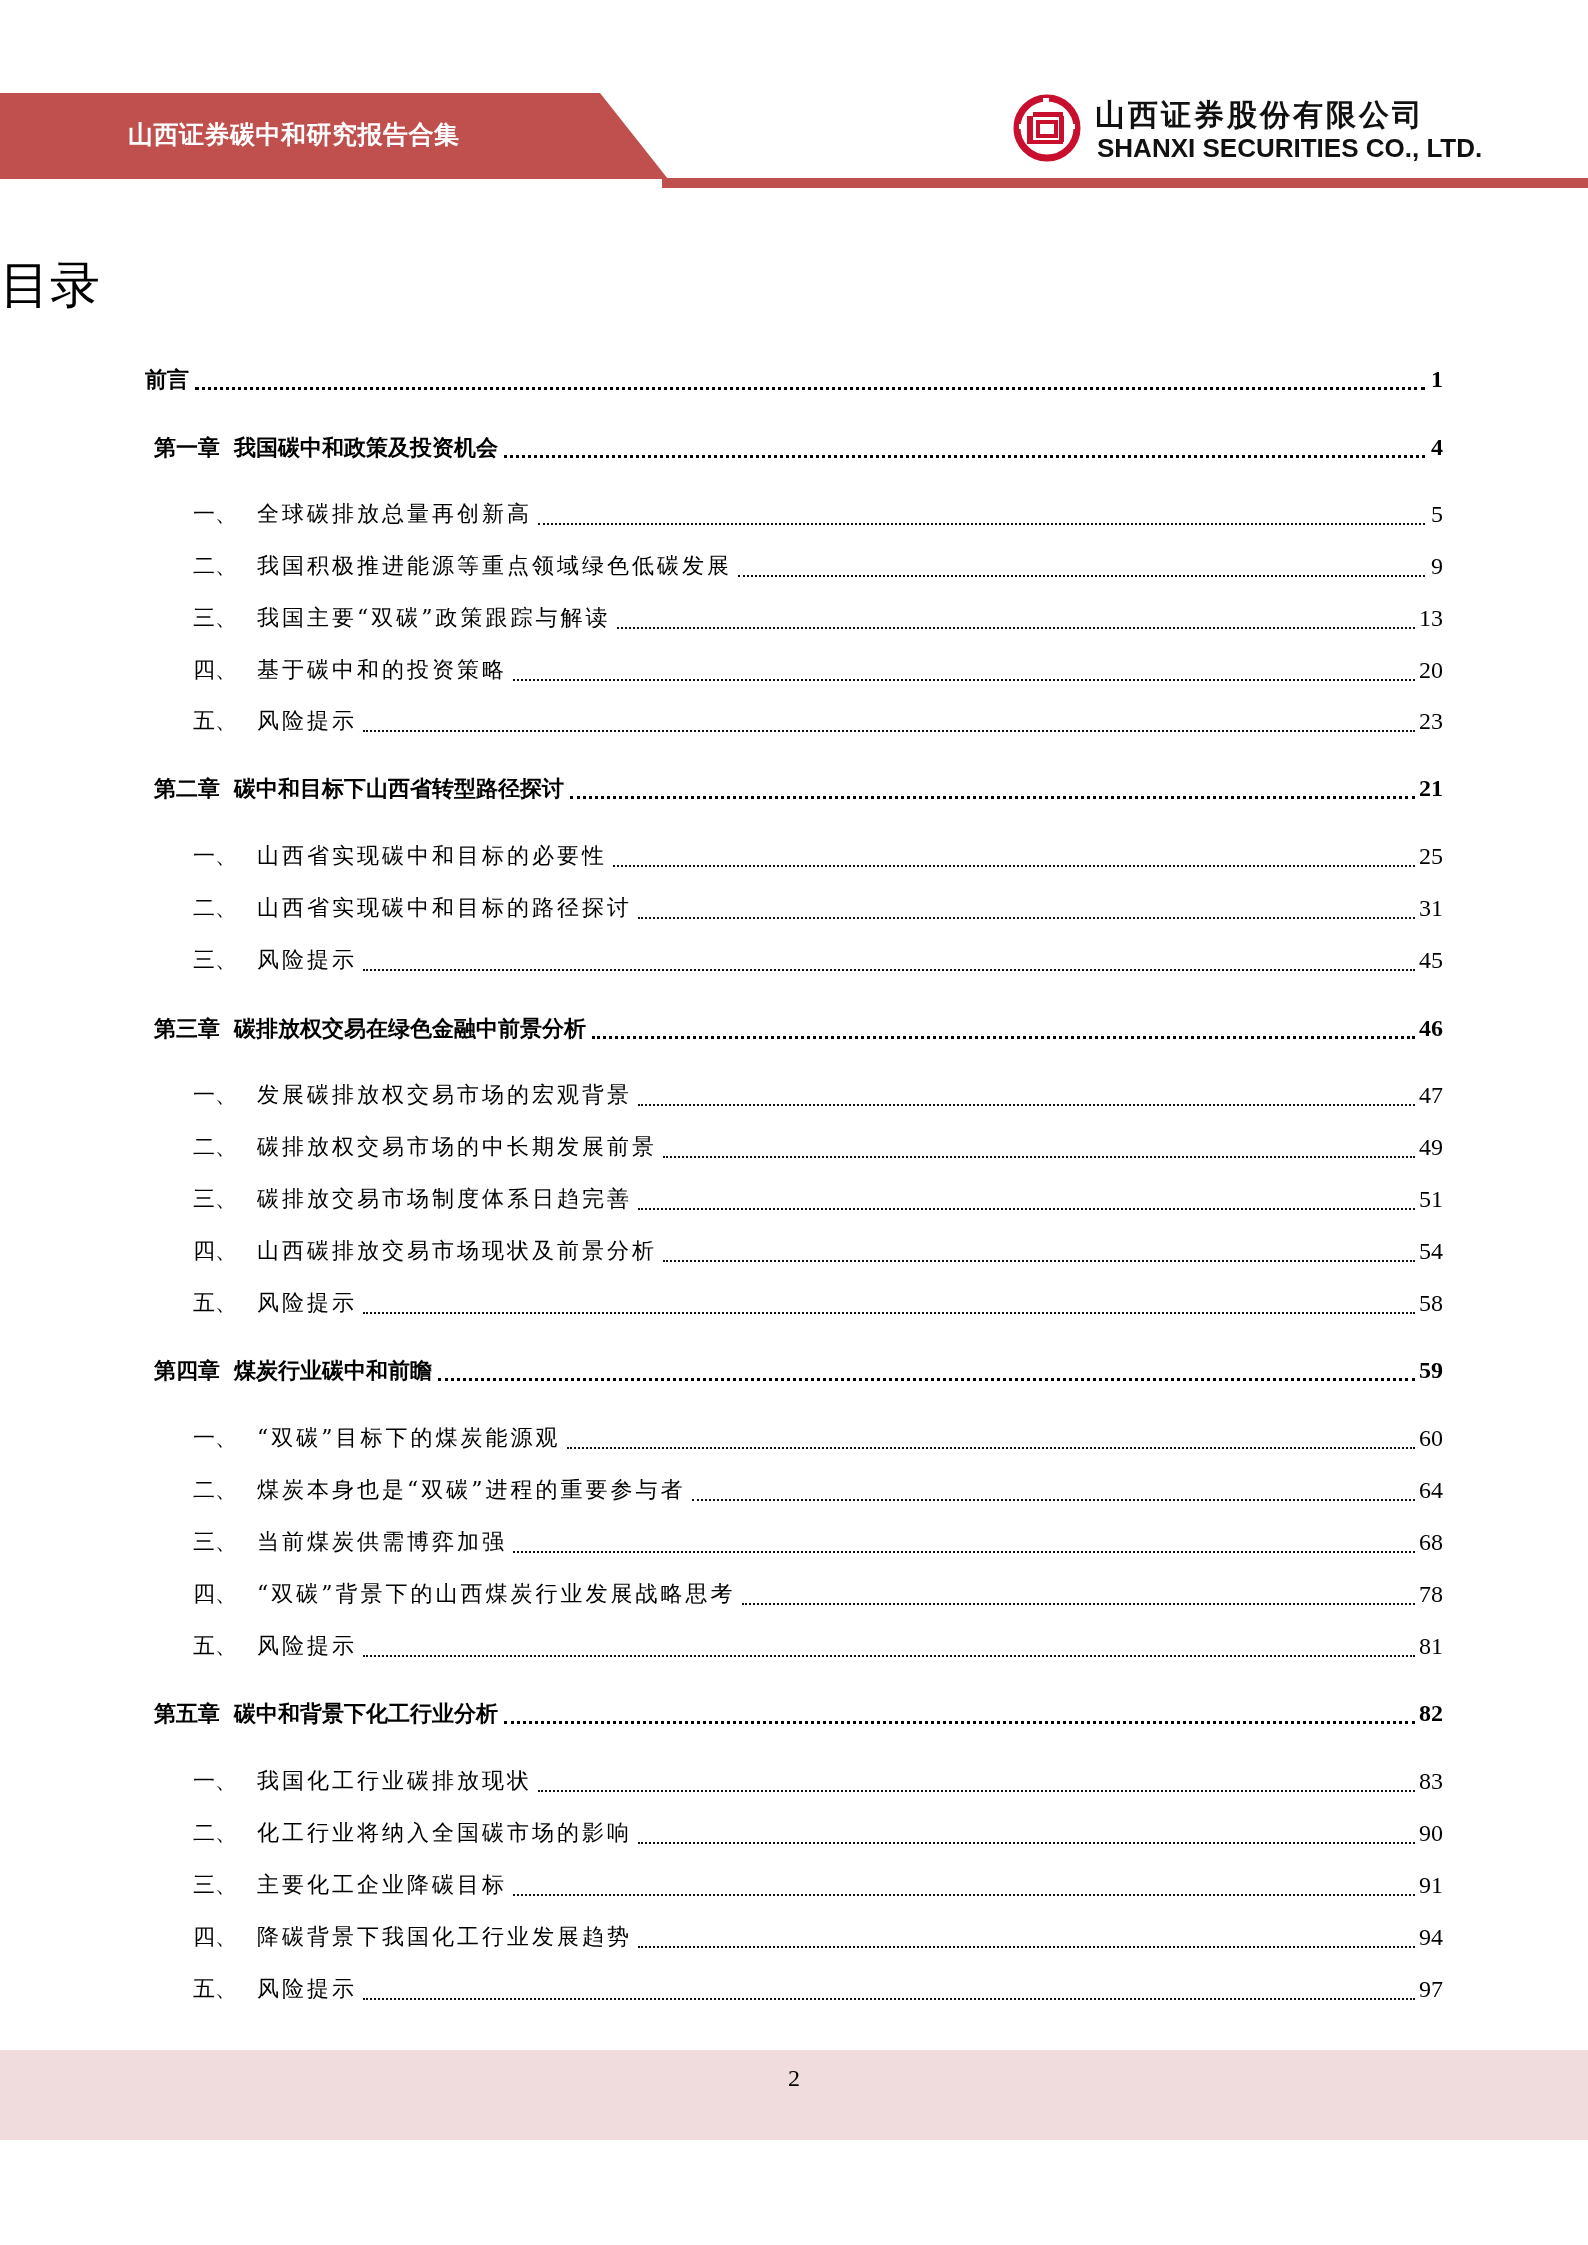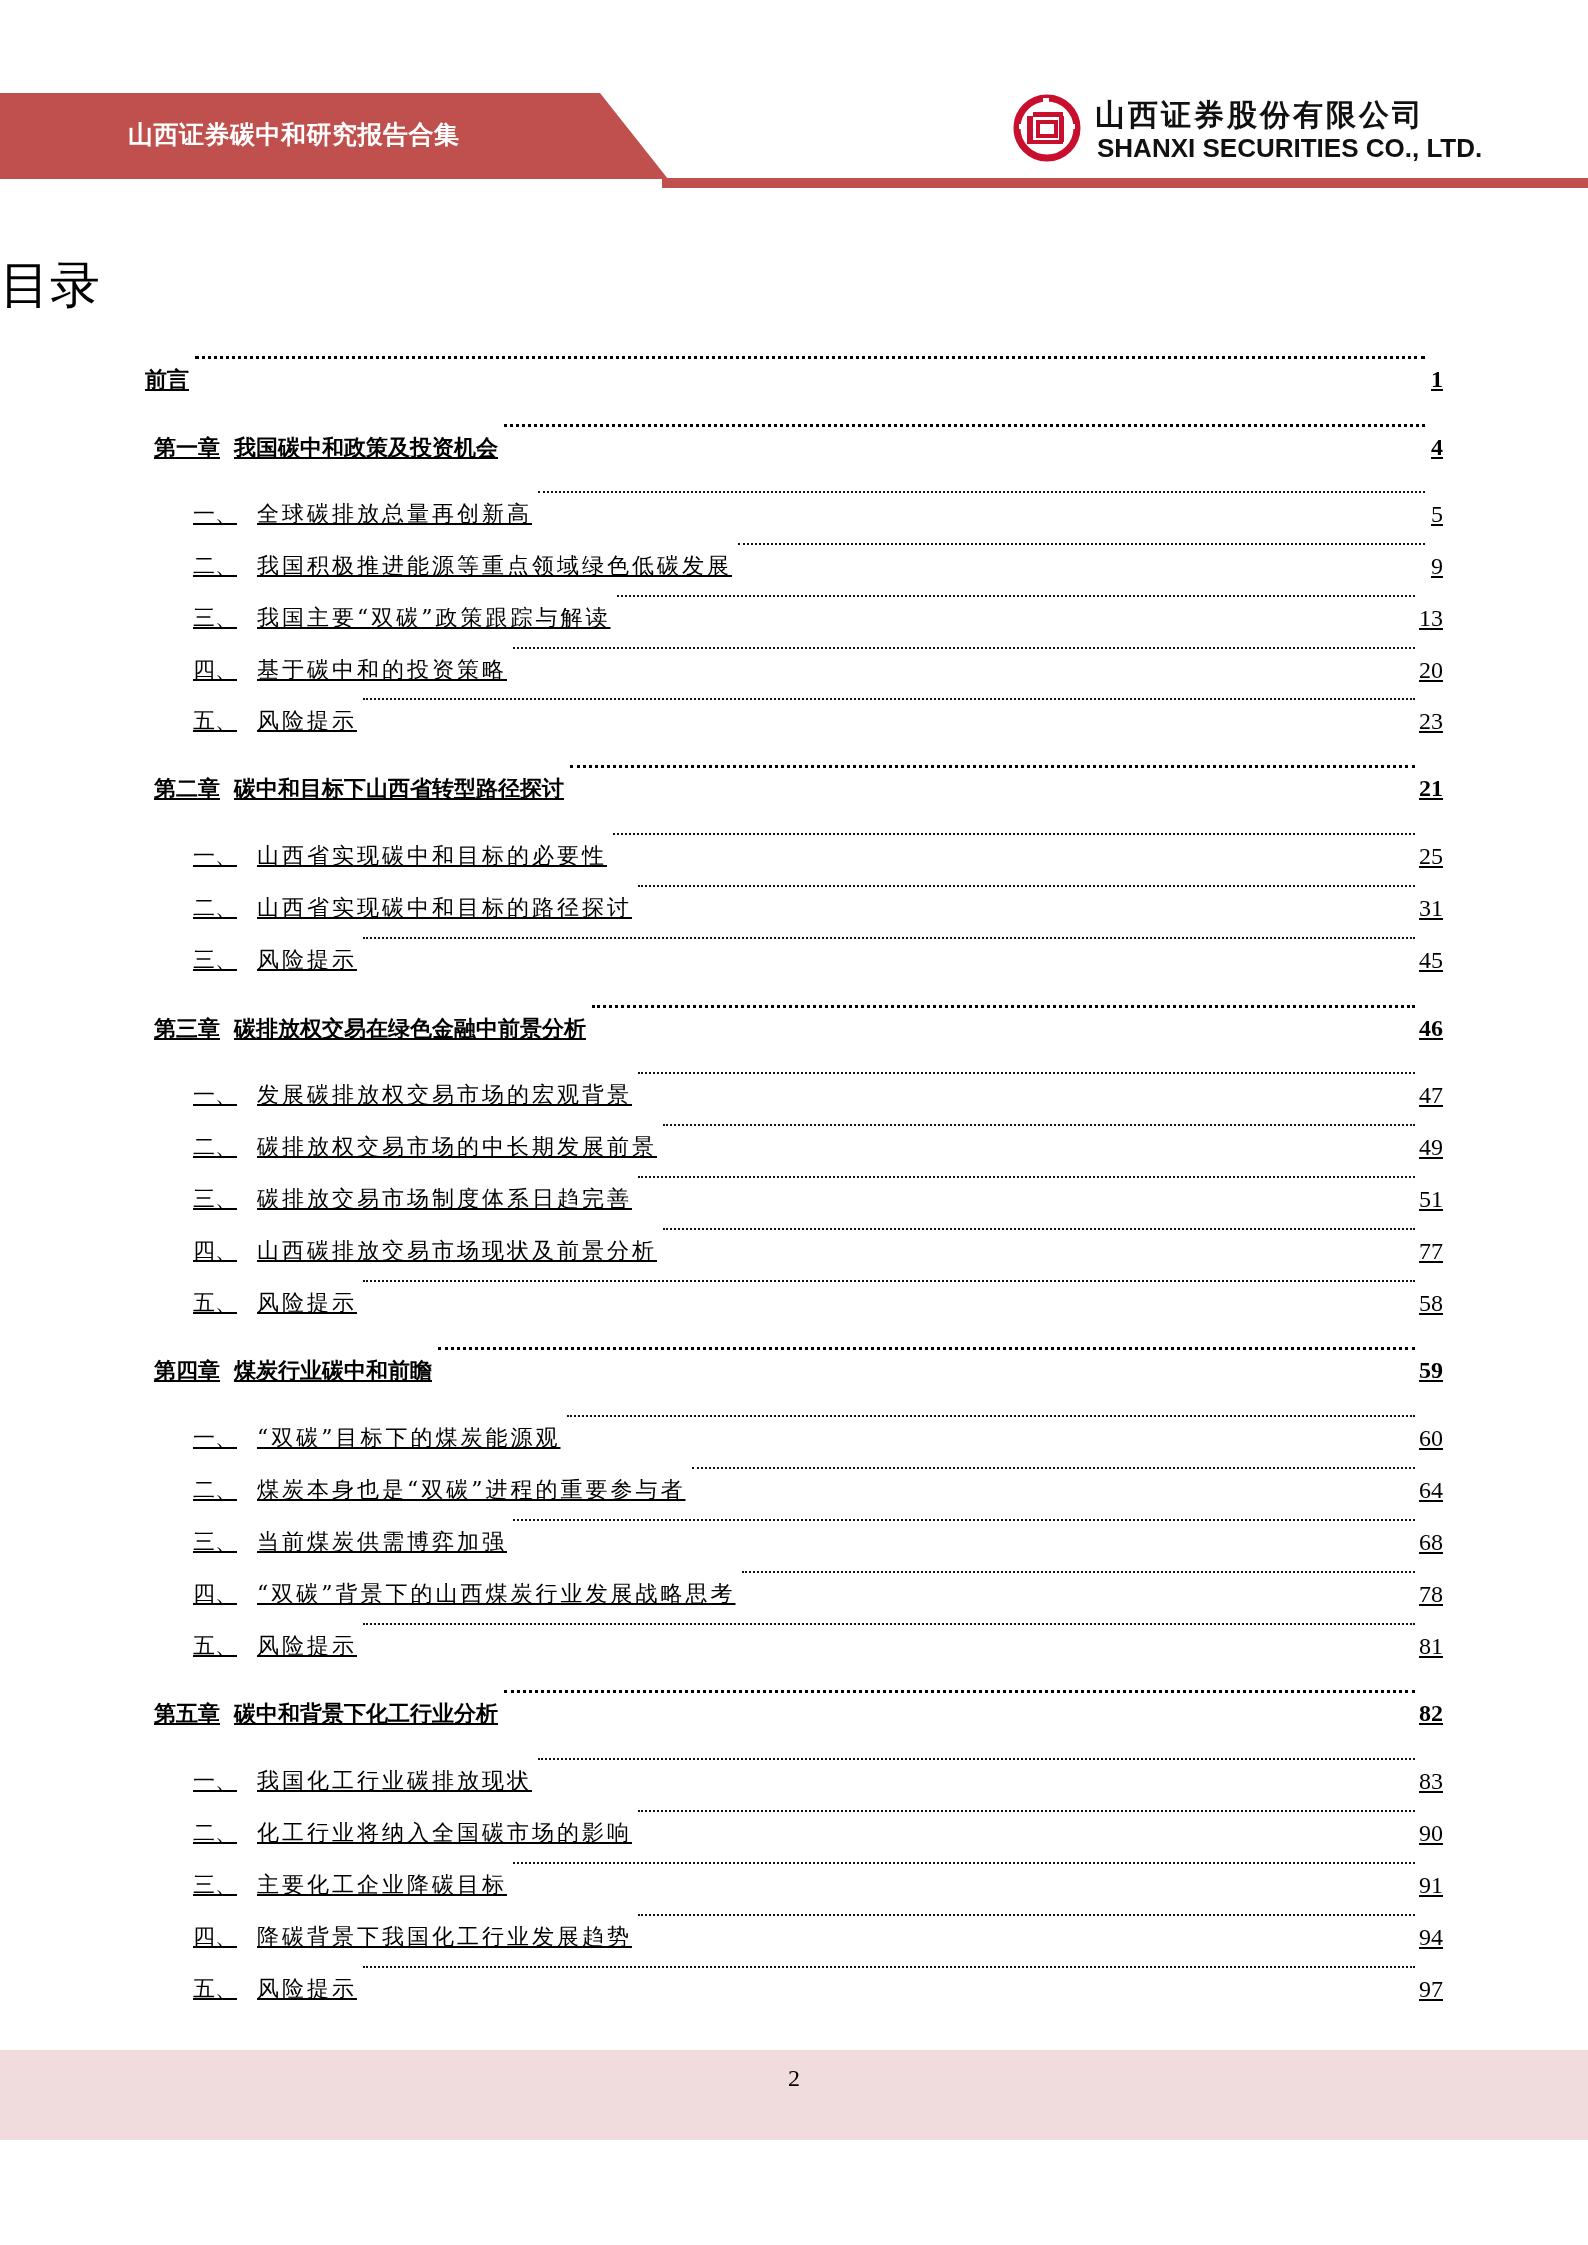--- a/index.html
+++ b/index.html
@@ -37,22 +37,22 @@
     }
     
     .page-title {
       position: absolute; left: 0; width: 1588px; top: 252px; text-align: left;
       font-family: "DejaVu Sans", "Liberation Sans", sans-serif;
       font-size: 50px; color: #000;
     }
     
     .toc { position: absolute; left: 0; top: 0; width: 1588px; }
     .toc-row {
-      position: absolute; display: flex; align-items: flex-start;
-      height: 34px; line-height: 34px; text-decoration: underline;
+      position: absolute; display: flex; align-items: flex-end;
+      height: 34px; line-height: 34px;
     }
     .toc-row.chapter { left: 145px; width: 1298px; font-weight: bold; font-size: 22px; }
     .toc-row.section { left: 184px; width: 1259px; font-size: 22px; letter-spacing: 3px; }
     .toc-num { white-space: pre; margin-left: 9px; }
     .toc-row.section .toc-num { width: 64px; display: inline-block; letter-spacing: 0; }
     .toc-row.chapter .toc-num { margin-right: 14px; }
     .toc-text { white-space: nowrap; }
     .leader {
       flex: 1; margin: 0 4px 0 6px; height: 0; position: relative; top: -6px;
       border-bottom: 3px dotted #000;
@@ -185,21 +185,21 @@
   <div class="toc-row section" style="top:1182px">
     <span class="toc-num">三、</span>
     <span class="toc-text">碳排放交易市场制度体系日趋完善</span>
     <span class="leader"></span>
     <span class="page">51</span>
   </div>
   <div class="toc-row section" style="top:1234px">
     <span class="toc-num">四、</span>
     <span class="toc-text">山西碳排放交易市场现状及前景分析</span>
     <span class="leader"></span>
-    <span class="page">77</span>
+    <span class="page">54</span>
   </div>
   <div class="toc-row section" style="top:1286px">
     <span class="toc-num">五、</span>
     <span class="toc-text">风险提示</span>
     <span class="leader"></span>
     <span class="page">58</span>
   </div>
 
   <div class="toc-row chapter" style="top:1353px">
     <span class="toc-num">第四章</span>

